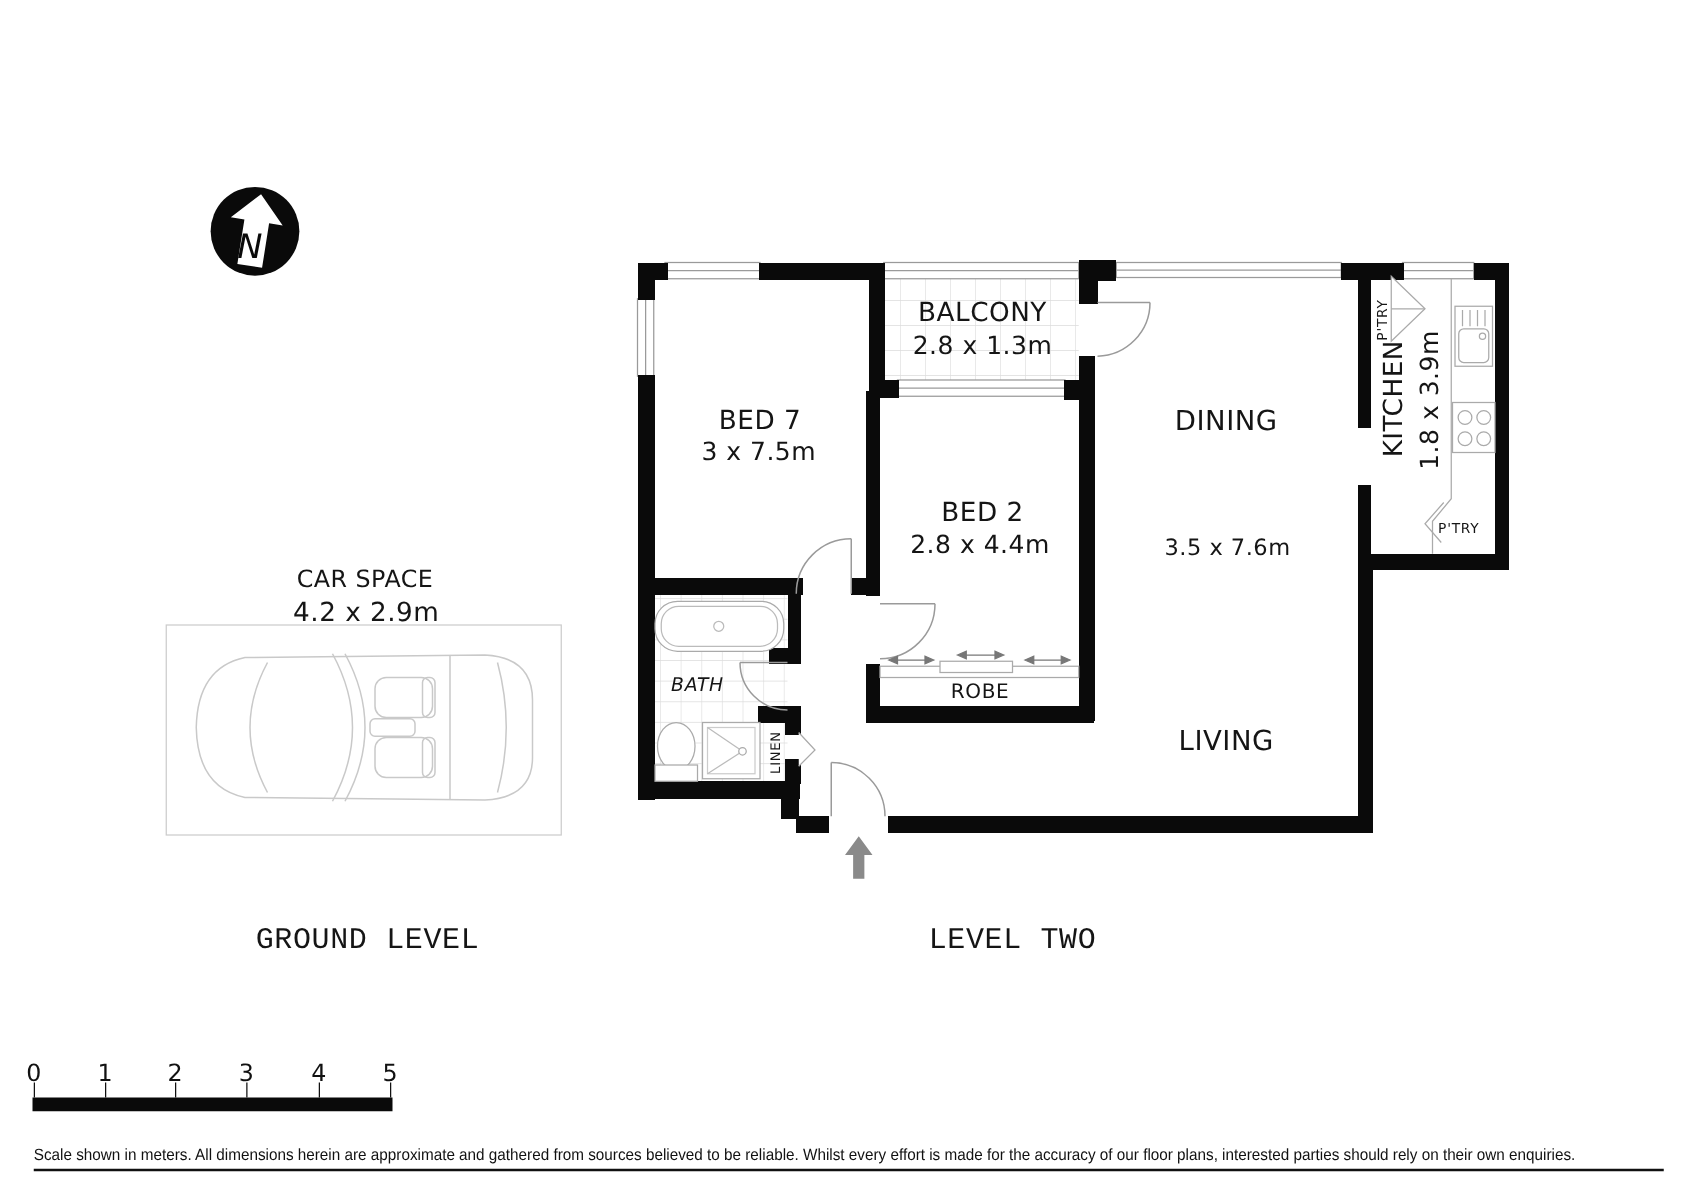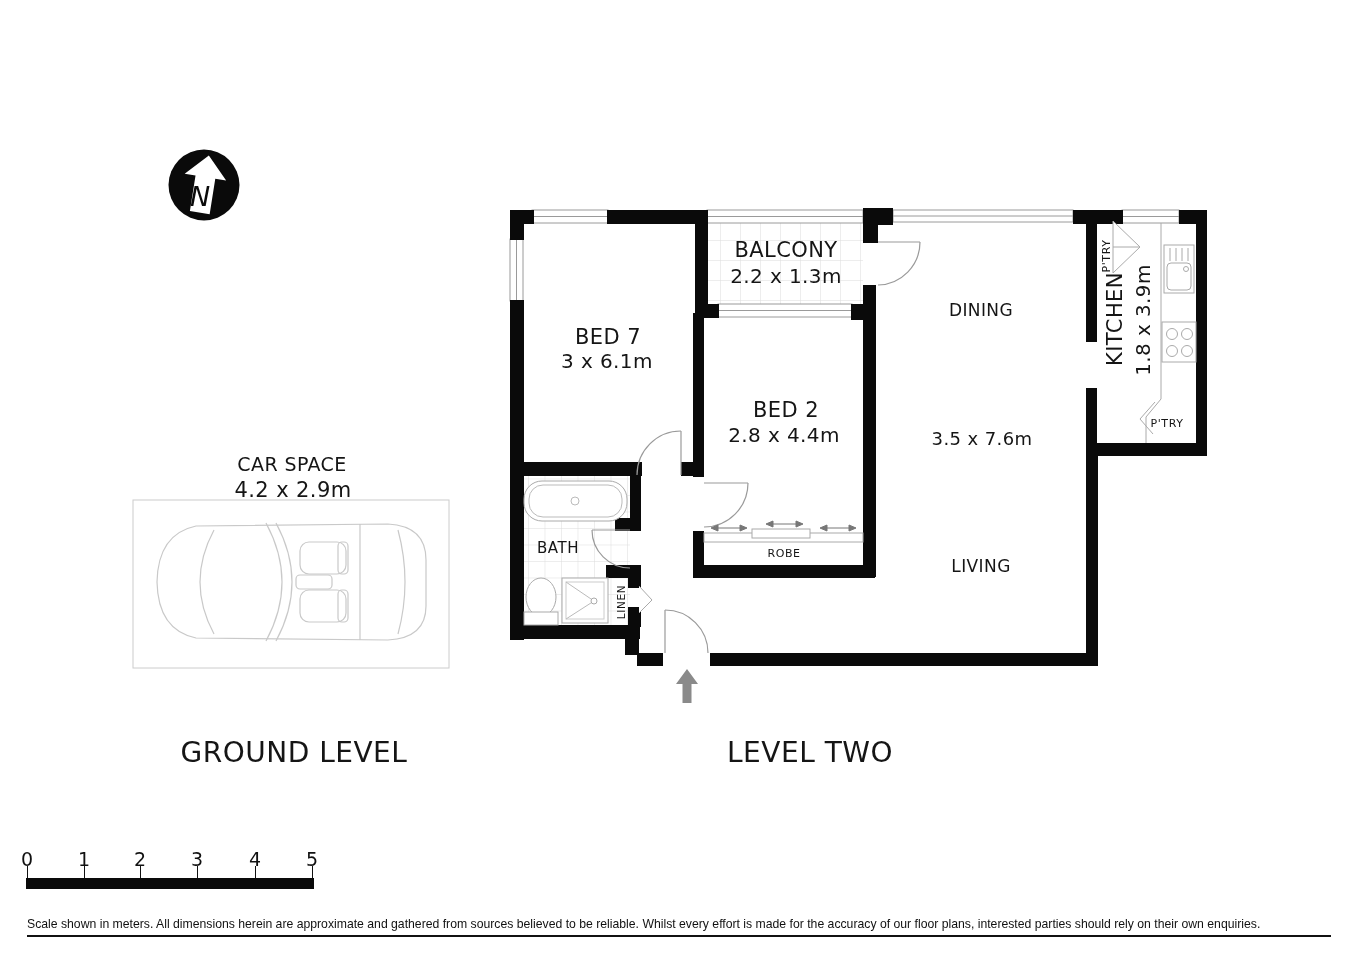--- a/index.html
+++ b/index.html
@@ -4,25 +4,25 @@
 <style>
   html,body{margin:0;padding:0;background:#ffffff;}
   body{width:1358px;height:960px;position:relative;overflow:hidden;
        font-family:"DejaVu Sans",sans-serif;color:#111;}
   .abs{position:absolute;}
   .lbl{position:absolute;transform:translate(-50%,-50%);white-space:nowrap;
        color:#151515;letter-spacing:.4px;line-height:1;}
   .lbl.rot{transform:translate(-50%,-50%) rotate(-90deg);}
   .room-name{font-size:21px;}
   .room-dims{font-size:20px;}
-  .big{font-size:17px;}
-  .small{font-size:15px;letter-spacing:.6px;}
+  .big{font-size:22px;margin-top:28px;}
+  .small{font-size:15px;letter-spacing:.6px;font-style:italic;}
   .tiny{font-size:12px;letter-spacing:.5px;}
   .micro{font-size:10.5px;letter-spacing:.6px;}
-  .level-title{font-size:28px;letter-spacing:.5px;}
+  .level-title{font-size:24px;letter-spacing:.5px;font-family:Liberation Mono, monospace;}
   .scale-num{position:absolute;transform:translateX(-50%);font-size:19px;}
   .scale-tick{position:absolute;width:1.5px;background:#111;}
   .scale-bar{position:absolute;background:#0a0a0a;}
   .disclaimer{position:absolute;font-family:"Liberation Sans",sans-serif;
       font-size:13px;white-space:nowrap;transform:scaleX(.94);
       transform-origin:left center;color:#111;}
   .rule{position:absolute;background:#111;}
   svg text{font-family:"DejaVu Sans",sans-serif;}
 </style>
 </head>
@@ -222,40 +222,40 @@
     <path d="M 398 530 Q 412 582 398 634"></path>
   </g>
 </svg>
 
 <div class="lbl room-name" style="left:292px;top:464px;font-size:19px">CAR SPACE</div>
 <div class="lbl room-dims" style="left:293px;top:490px;font-size:21px">4.2 x 2.9m</div>
 <div class="lbl level-title" style="left:294px;top:753px">GROUND LEVEL</div>
 <div class="lbl level-title" style="left:810px;top:753px">LEVEL TWO</div>
 
 <div class="lbl room-name" style="left:608px;top:337px">BED 7</div>
-<div class="lbl room-dims" style="left:607px;top:361px">3 x 6.1m</div>
+<div class="lbl room-dims" style="left:607px;top:361px">3 x 7.5m</div>
 
 <div class="lbl room-name" style="left:786px;top:250px">BALCONY</div>
-<div class="lbl room-dims" style="left:786px;top:276px">2.2 x 1.3m</div>
+<div class="lbl room-dims" style="left:786px;top:276px">2.8 x 1.3m</div>
 
 <div class="lbl room-name" style="left:786px;top:410px">BED 2</div>
 <div class="lbl room-dims" style="left:784px;top:435px">2.8 x 4.4m</div>
 
 <div class="lbl big" style="left:981px;top:310px">DINING</div>
 <div class="lbl room-dims" style="left:982px;top:439px;font-size:18px">3.5 x 7.6m</div>
 <div class="lbl big" style="left:981px;top:566px">LIVING</div>
 
 <div class="lbl room-name rot" style="left:1115px;top:319px">KITCHEN</div>
 <div class="lbl room-dims rot" style="left:1143px;top:320px">1.8 x 3.9m</div>
 
 <div class="lbl micro rot" style="left:1106px;top:256px;font-size:11px">P'TRY</div>
 <div class="lbl micro" style="left:1167px;top:423px;font-size:11px">P'TRY</div>
 
 <div class="lbl small" style="left:558px;top:548px">BATH</div>
-<div class="lbl tiny" style="left:784px;top:553px;font-size:11px">ROBE</div>
+<div class="lbl tiny" style="left:784px;top:553px;font-size:16px">ROBE</div>
 <div class="lbl micro rot" style="left:621px;top:602px">LINEN</div>
 
 <div>
   <div class="scale-num" style="left:27px;top:848px">0</div>
   <div class="scale-num" style="left:84px;top:848px">1</div>
   <div class="scale-num" style="left:140px;top:848px">2</div>
   <div class="scale-num" style="left:197px;top:848px">3</div>
   <div class="scale-num" style="left:255px;top:848px">4</div>
   <div class="scale-num" style="left:312px;top:848px">5</div>
   <div class="scale-tick" style="left:26.5px;top:866px;height:12px"></div>

